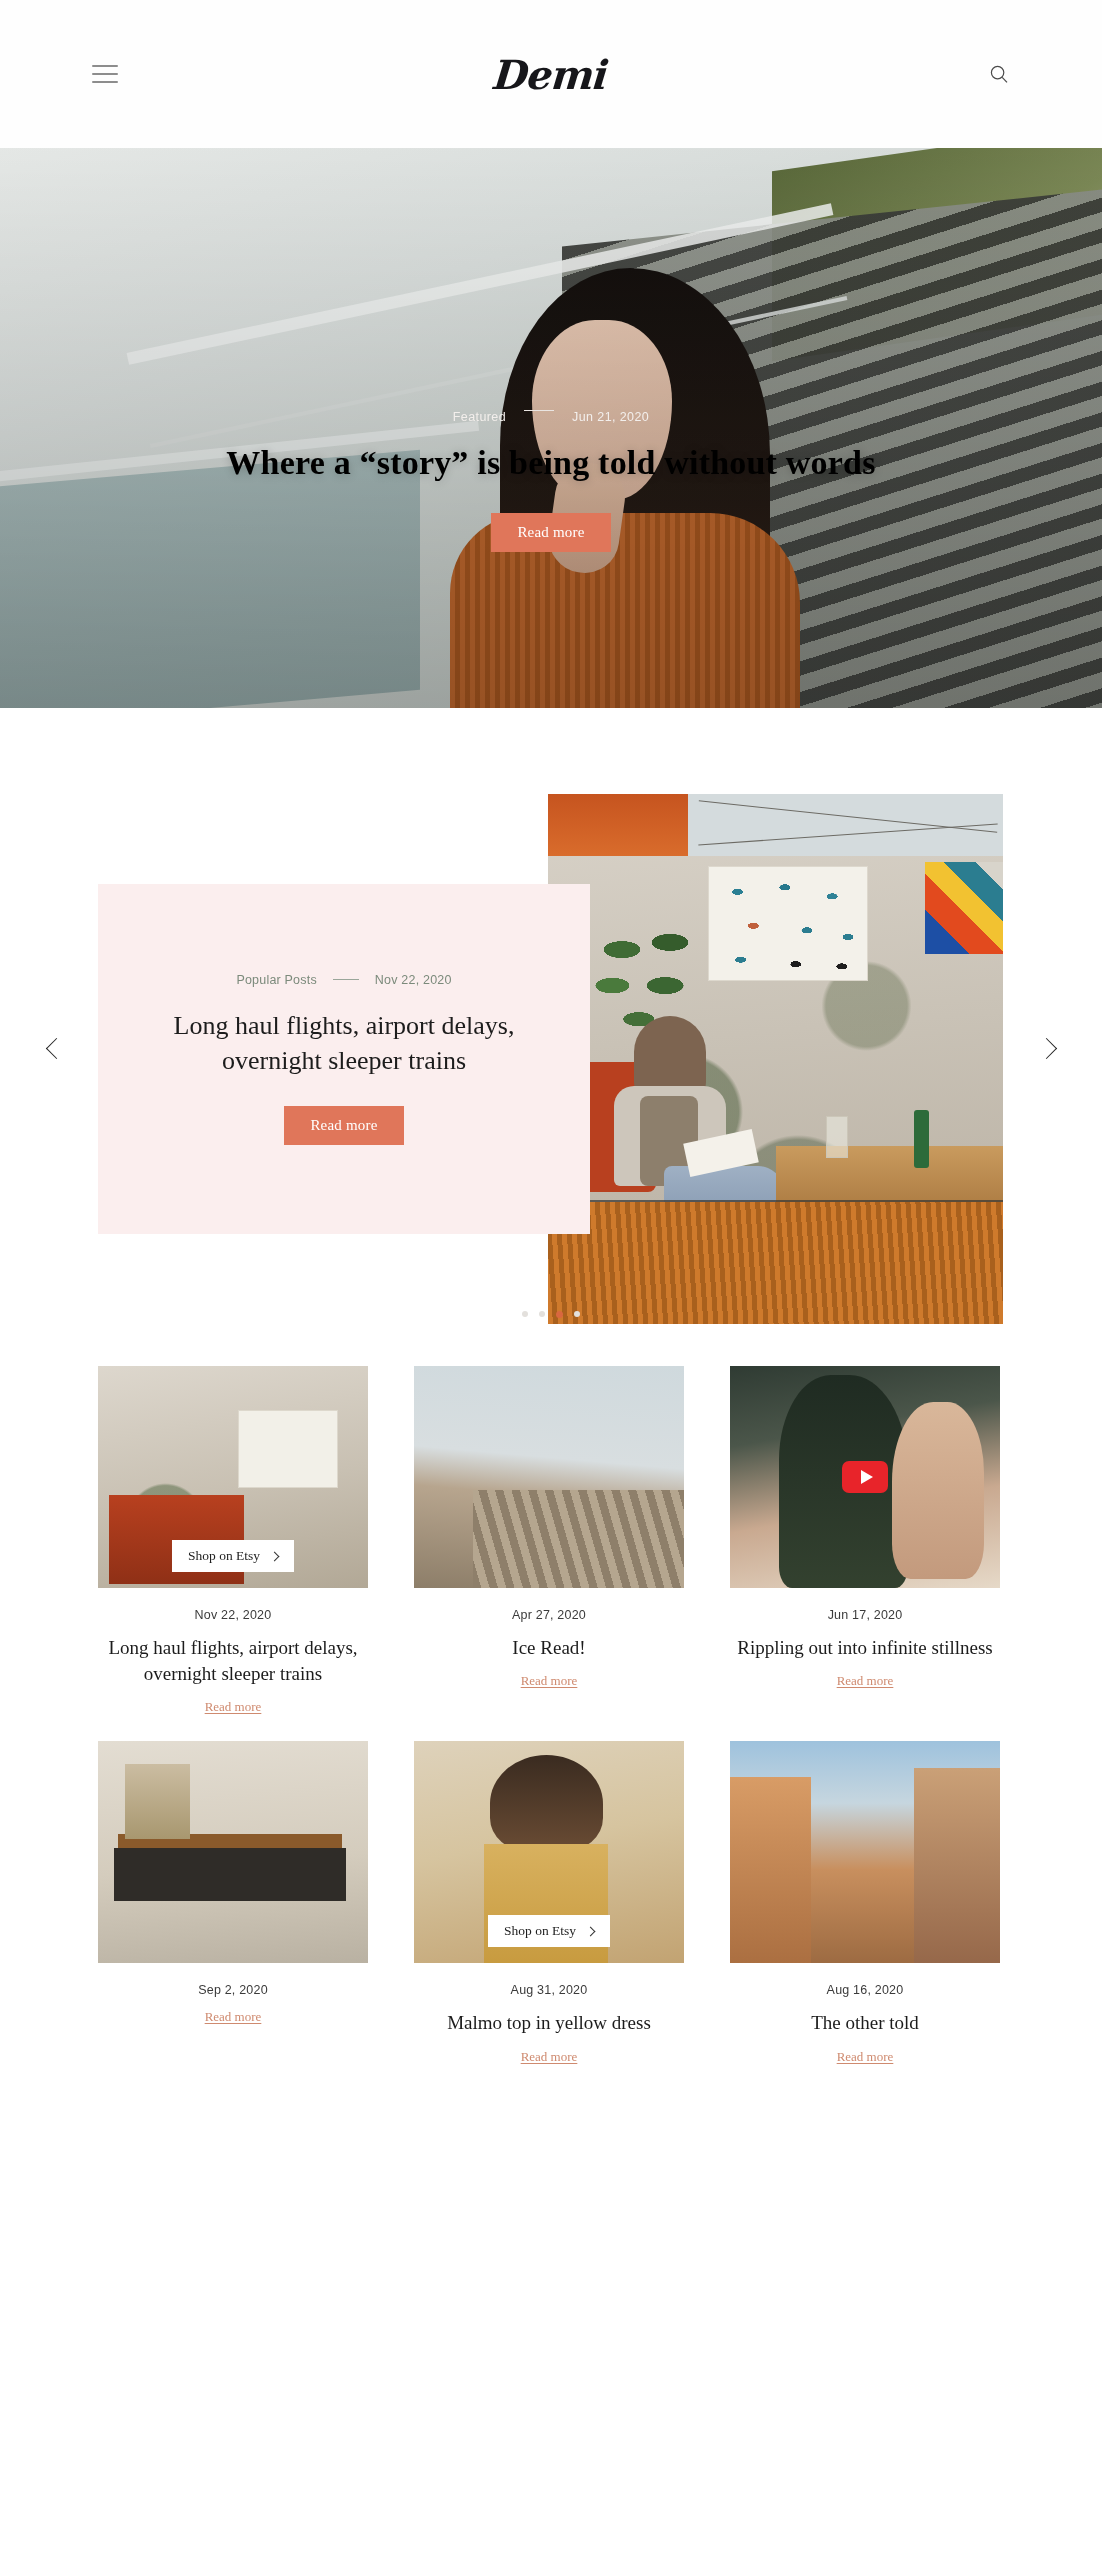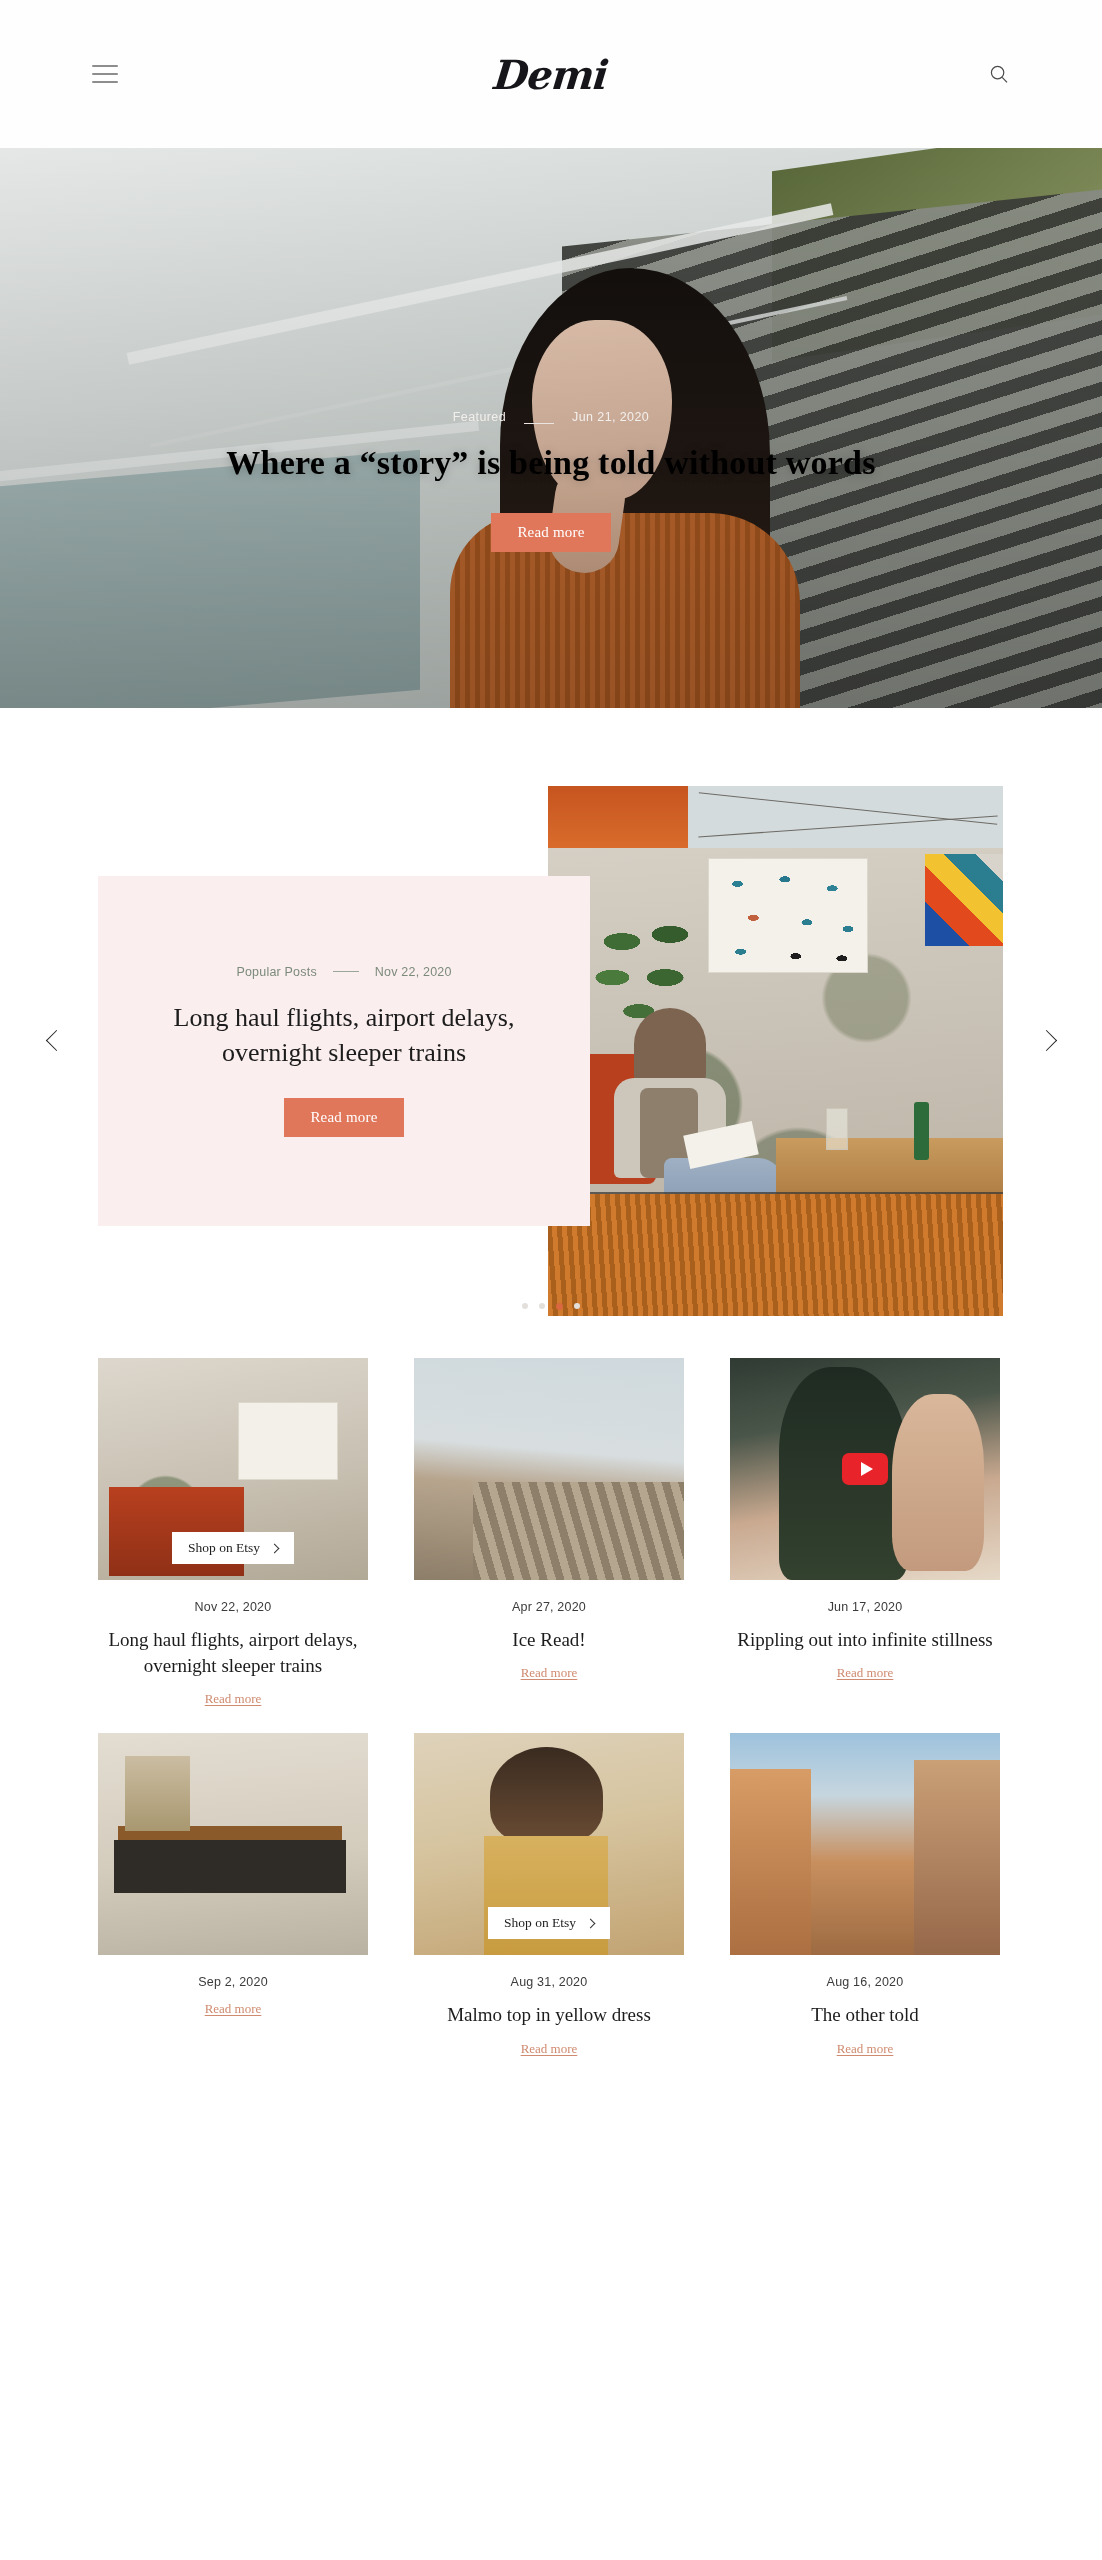--- a/index.html
+++ b/index.html
@@ -109,21 +109,21 @@
   }
   .hero-scrim {
     position: absolute; inset: 0;
     background: linear-gradient(180deg, rgba(0,0,0,.02) 0%, rgba(0,0,0,.10) 45%, rgba(0,0,0,.22) 100%);
   }
   .hero-content {
     position: absolute; left: 0; right: 0; top: 262px;
     text-align: center; color: #fff; padding: 0 40px;
   }
   .hero-meta {
-    display: flex; align-items: flex-end; justify-content: center; gap: 18px;
+    display: flex; align-items: flex-start; justify-content: center; gap: 18px;
     font-size: 12.5px; letter-spacing: .4px; color: #f3efec; margin-bottom: 18px;
   }
   .hero-meta .dash { display: inline-block; width: 30px; height: 1px; background: #eae5e2; }
   .hero-title {
     font-family: "Liberation Serif", serif;
     font-size: 34px; line-height: 1.22; font-weight: 700;
     letter-spacing: .2px; color: #000000;
     text-shadow: 0 1px 10px rgba(0,0,0,.22);
   }
   .hero-cta { margin-top: 30px; }
@@ -140,20 +140,21 @@
     letter-spacing: .2px;
   }
 
   
   .carousel {
     position: relative;
     width: 1102px;
     height: 640px;
     background: #ffffff;
     padding-top: 50px;
+    margin-top: 8px;
   }
   .car-stage { position: relative; width: 1102px; height: 540px; }
 
   .car-image {
     position: absolute; left: 548px; top: 28px; width: 455px; height: 530px;
     overflow: hidden; background: #8c7f72;
   }
   .ci-wall {
     position: absolute; inset: 0;
     background:

